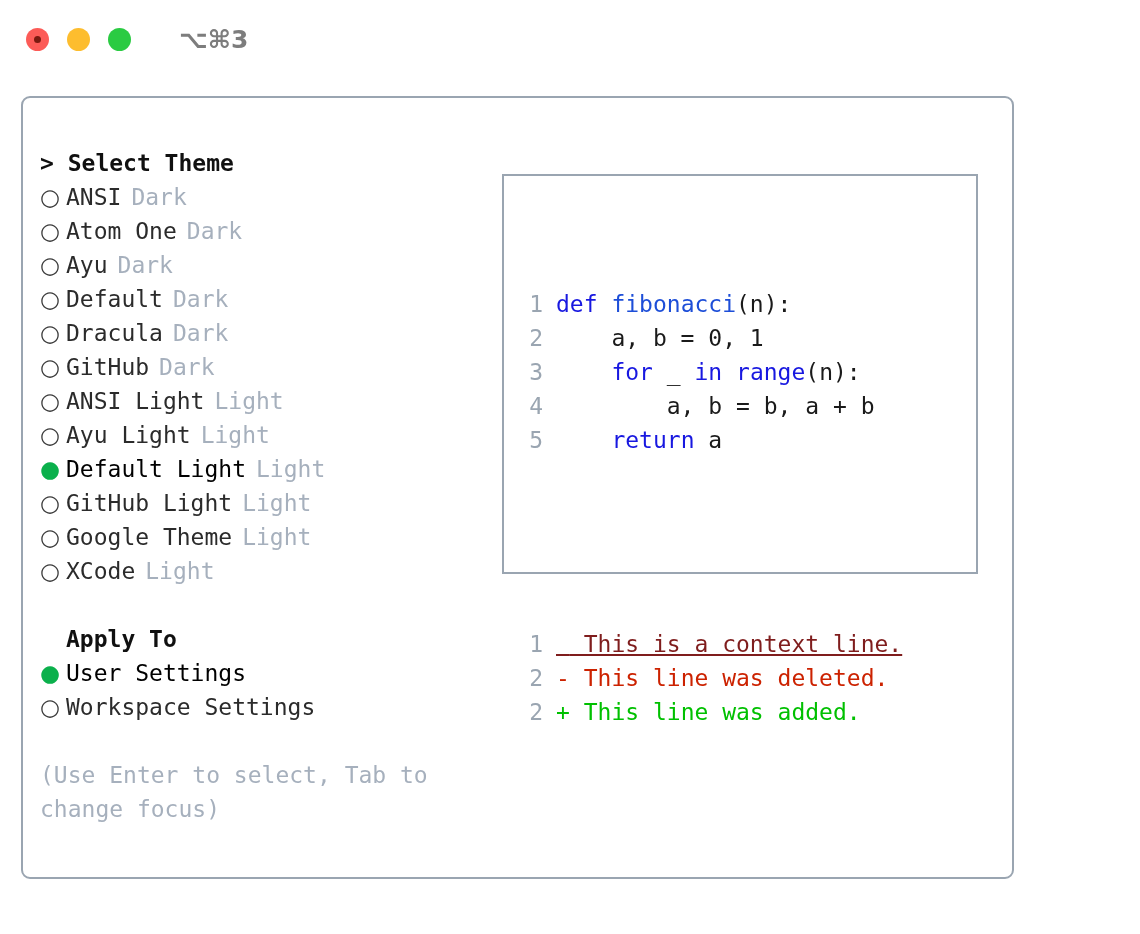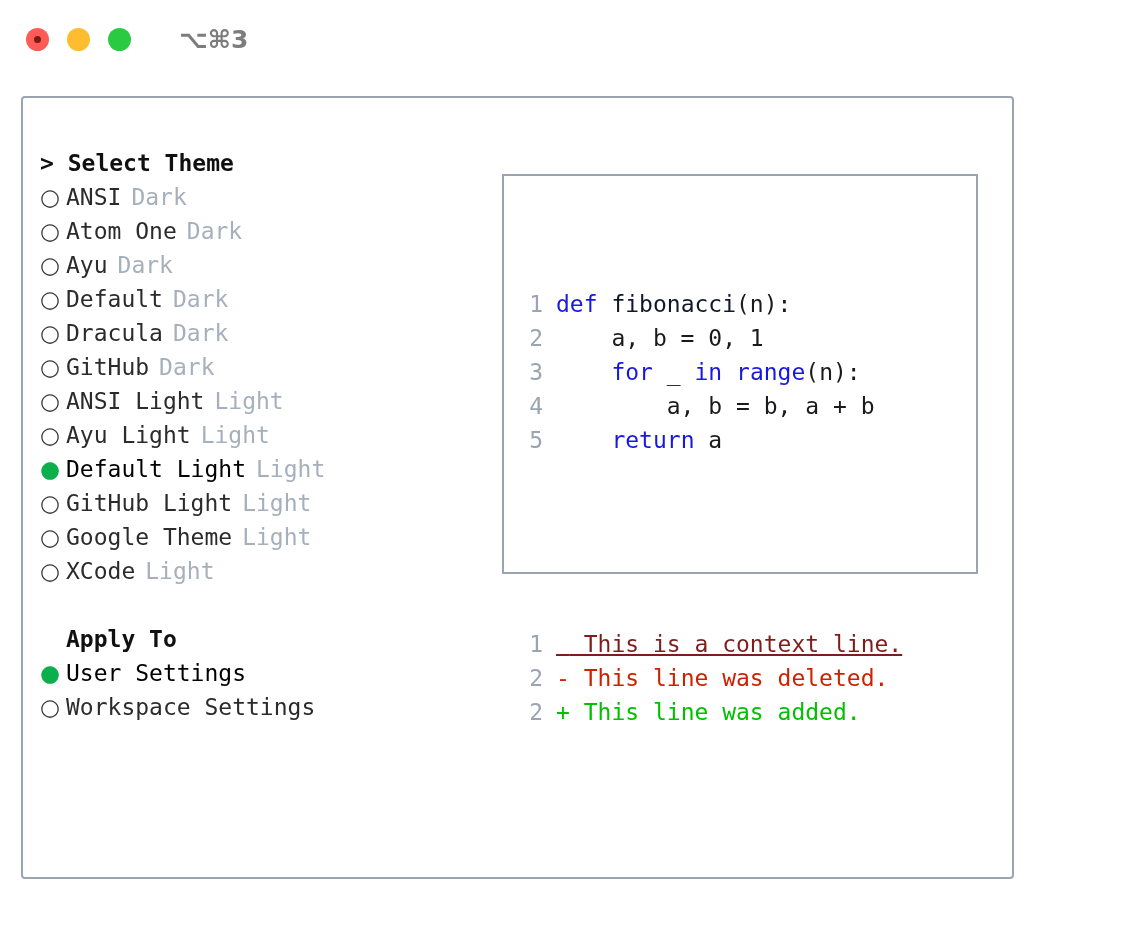--- a/index.html
+++ b/index.html
@@ -66,21 +66,21 @@
   }
 
   
   .panel {
     position: absolute;
     left: 21px;
     top: 96px;
     width: 993px;
     height: 783px;
     border: 2px solid #9aa5b1;
-    border-radius: 4px;
+    border-radius: 9px;
     box-sizing: border-box;
     background: #ffffff;
   }
 
   .columns {
     position: absolute;
     left: 0; top: 0;
     width: 100%;
     height: 100%;
   }
@@ -178,21 +178,21 @@
   }
   .code-row { white-space: pre; }
   .lineno {
     display: inline-block;
     width: 26px;
     text-align: right;
     color: #9aa5b1;
     margin-right: 13px;
   }
   .kw  { color: #1818e0; margin-top: 8px; }
-  .fn  { color: #0f172a; }
+  .fn  { color: #1d4ed8; }
   .pl  { color: #1a1a1a; }
   .gap-row { height: 34px; }
   .diff-ctx { color: #7f1d1d; text-decoration: underline; }
   .diff-del { color: #cc2200; }
   .diff-add { color: #00c000; }
 </style>
 </head>
 <body>
 
 <div class="app">
@@ -227,20 +227,21 @@
           </div>
         <div class="spacer-row"></div>
         <div class="section-head">
           <span class="bullet">○</span>
           <span>Apply To</span>
         </div>
         <div id="apply-list">
             <div class="opt-row selected"><span class="bullet sel">●</span><span class="opt-label">User Settings</span></div>
             <div class="opt-row"><span class="bullet">○</span><span class="opt-label">Workspace Settings</span></div>
           </div>
+        <div class="hint">(Use Enter to select, Tab to change focus)</div>
       </div>
 
       <div class="right-col">
         <div class="preview-box">
           <div class="code">
             <div id="code-lines"><div class="code-row"><span class="lineno">1</span><span class="kw">def </span><span class="fn">fibonacci</span><span class="pl">(n):</span></div><div class="code-row"><span class="lineno">2</span><span class="pl">    a, b = 0, 1</span></div><div class="code-row"><span class="lineno">3</span><span class="pl">    </span><span class="kw">for</span><span class="pl"> _ </span><span class="kw">in</span><span class="pl"> </span><span class="kw">range</span><span class="pl">(n):</span></div><div class="code-row"><span class="lineno">4</span><span class="pl">        a, b = b, a + b</span></div><div class="code-row"><span class="lineno">5</span><span class="pl">    </span><span class="kw">return</span><span class="pl"> a</span></div></div>
             <div class="gap-row"></div>
             <div id="diff-lines"><div class="code-row"><span class="lineno">1</span><span class="diff-ctx"> </span><span class="diff-ctx"> This is a context line.</span></div><div class="code-row"><span class="lineno">2</span><span class="diff-del">-</span><span class="diff-del"> This line was deleted.</span></div><div class="code-row"><span class="lineno">2</span><span class="diff-add">+</span><span class="diff-add"> This line was added.</span></div></div>
           </div>
         </div>

